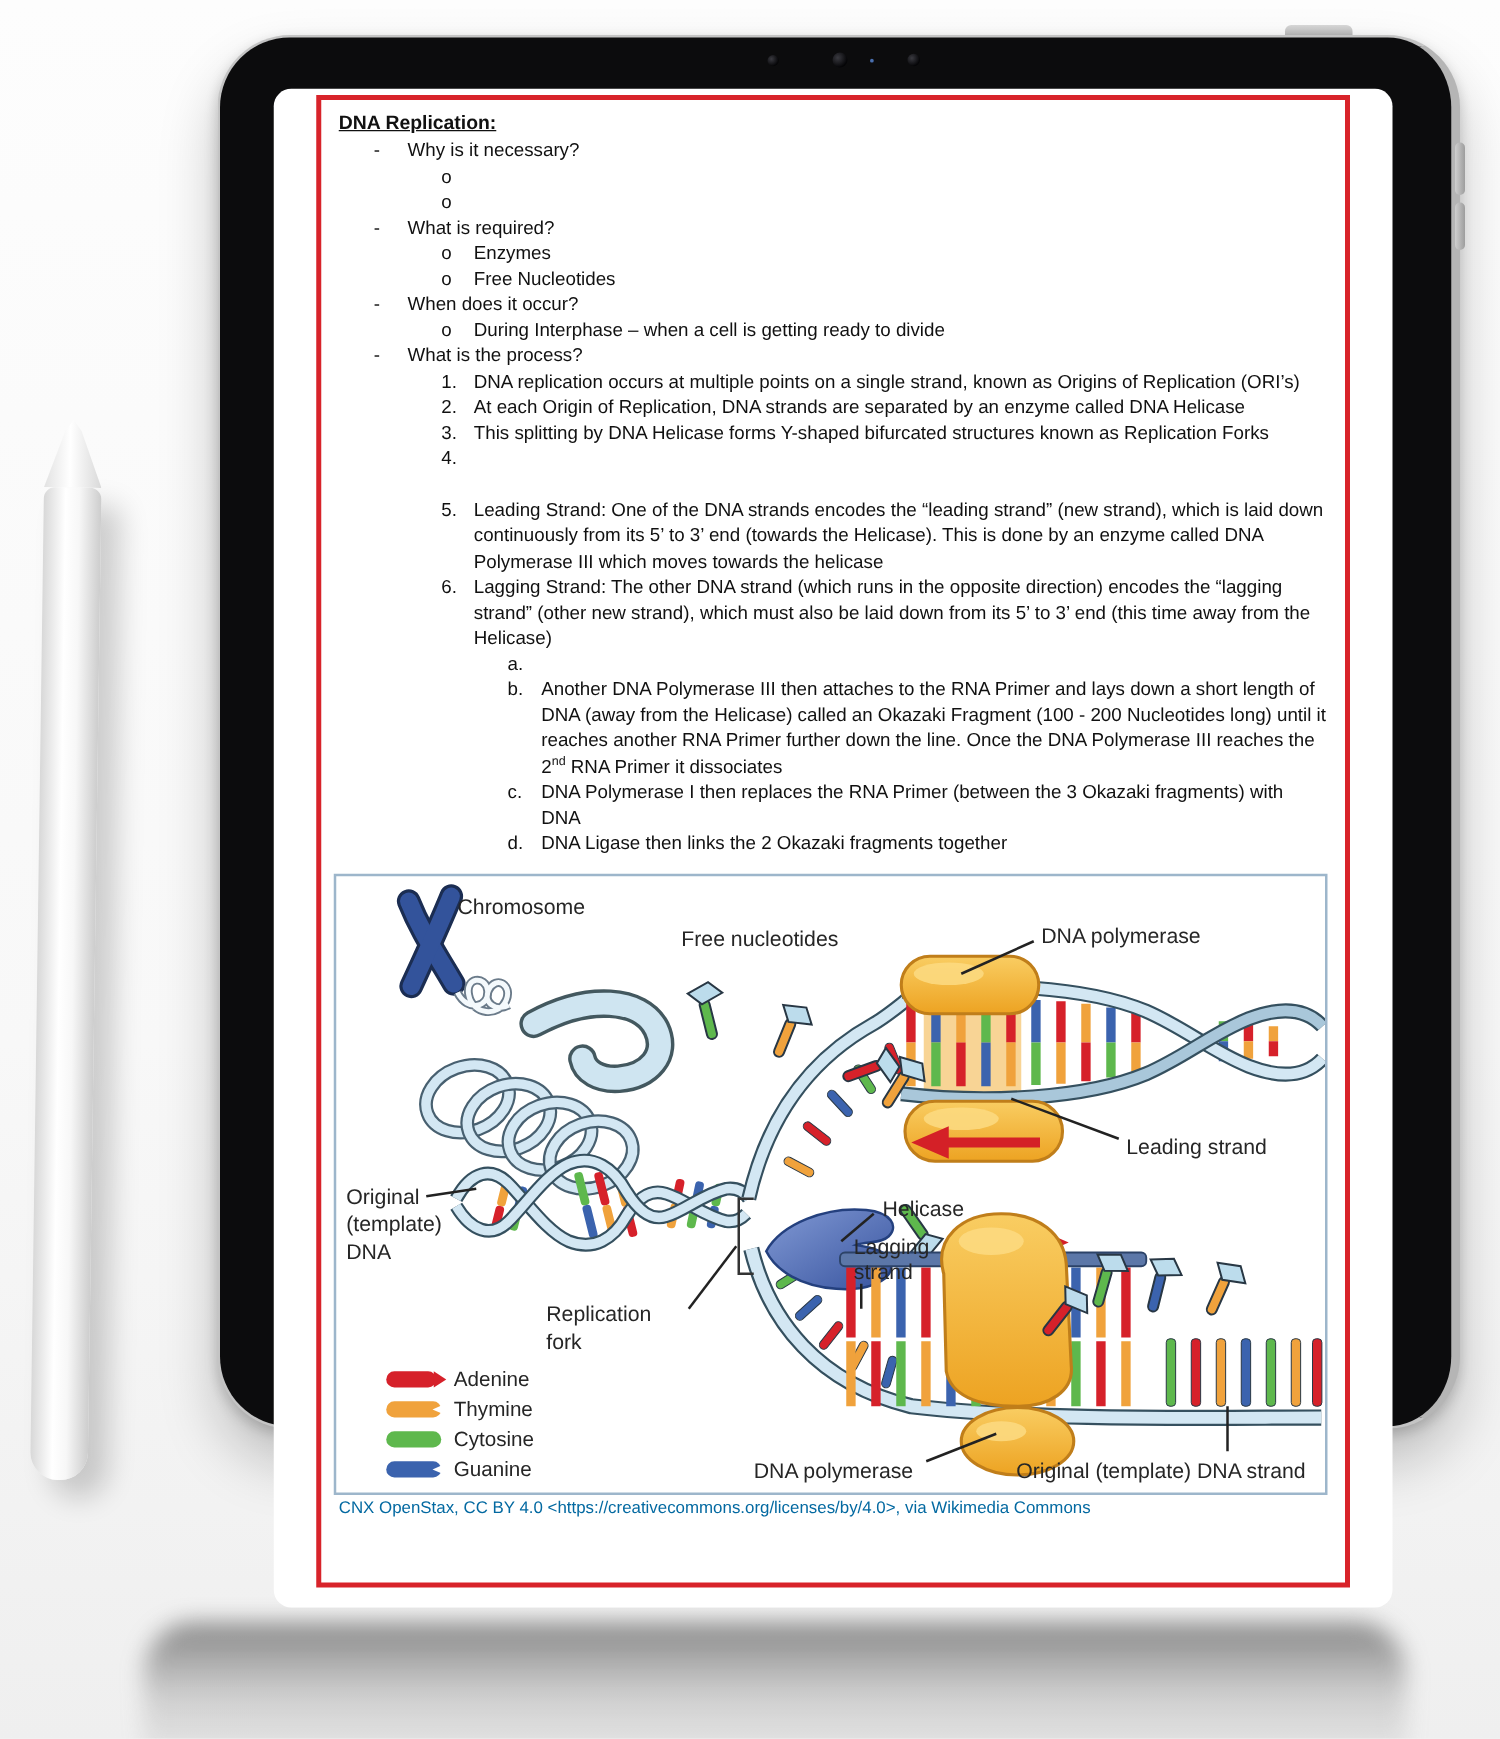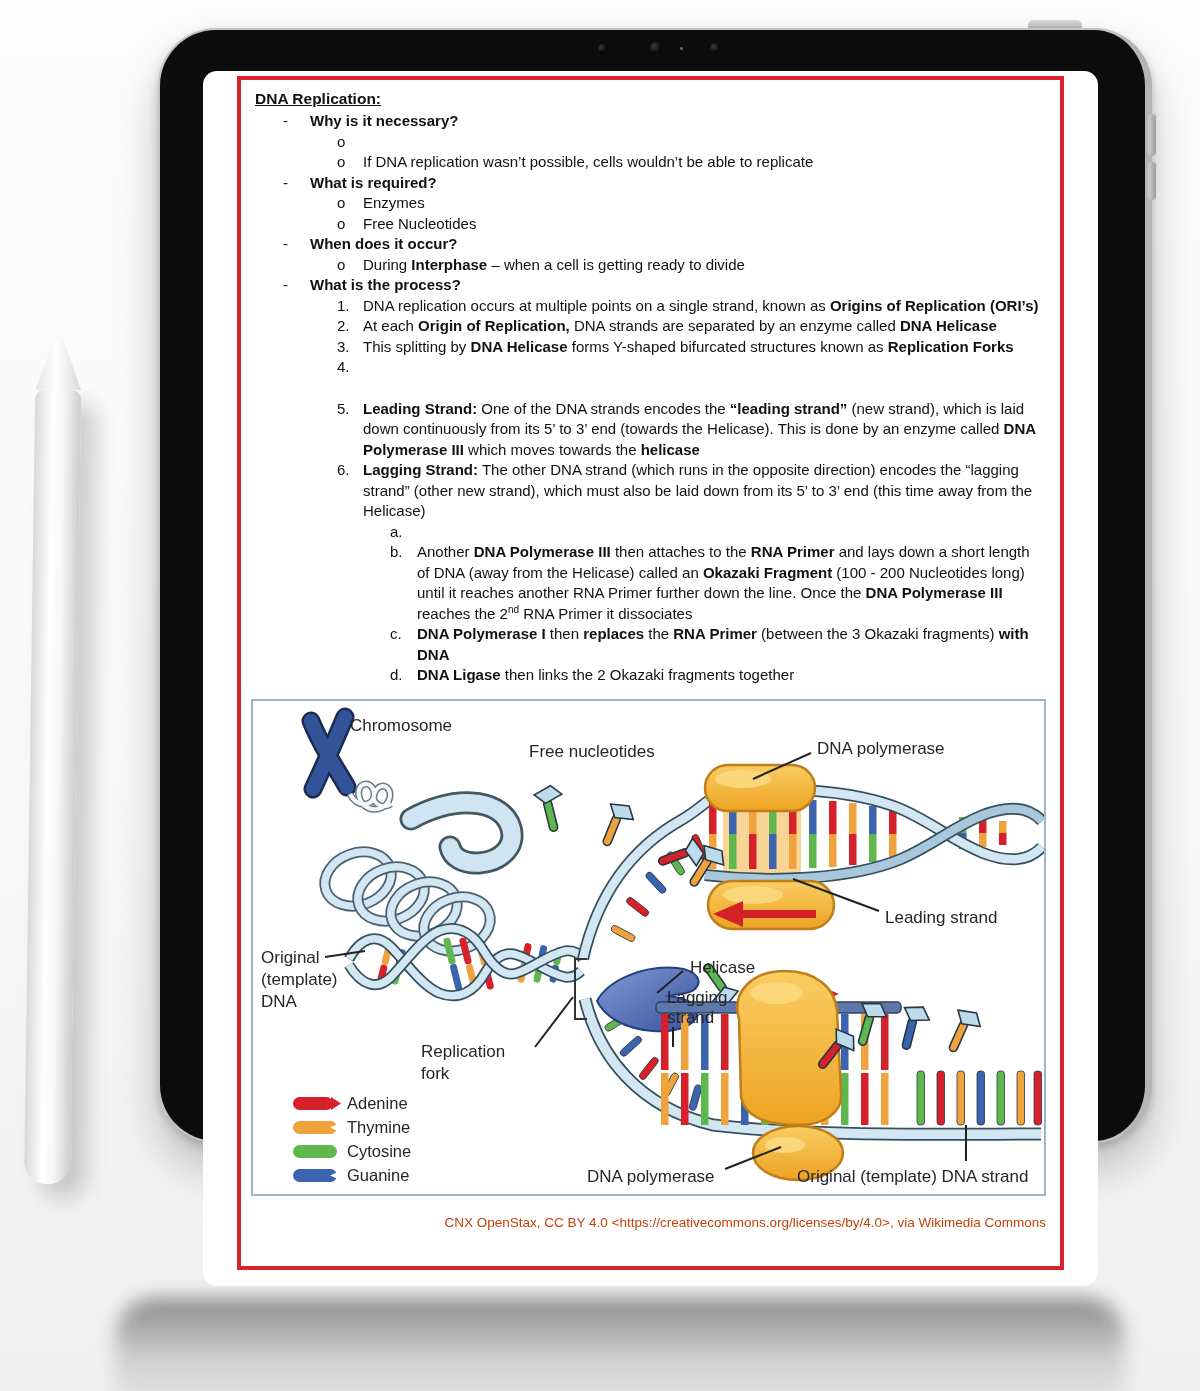--- a/index.html
+++ b/index.html
@@ -13,21 +13,21 @@
     clip-path:polygon(50% 0%,64% 16%,100% 100%,0% 100%,36% 16%);}
   .pencil .body{width:46px;height:794px;border-radius:9px 9px 22px 22px;
     background:linear-gradient(90deg,#d8d8d8,#ffffff 38%,#f7f7f7 62%,#cdcdcd);
     box-shadow:16px 14px 22px rgba(0,0,0,.18);}
   
   .tablet-shadow{position:absolute;left:115px;top:1298px;width:1010px;height:140px;border-radius:40px;
     background:linear-gradient(180deg,rgba(70,70,70,.62),rgba(125,125,125,.28) 42%,rgba(190,190,190,0) 88%);
     filter:blur(9px);}
   .power-button{position:absolute;left:1028px;top:20px;width:54px;height:14px;border-radius:5px;
     background:linear-gradient(180deg,#d9d9d9,#a9a9a9);}
-  .tablet{position:absolute;left:158px;top:28px;width:994px;height:1115px;border-radius:58px;
+  .tablet{position:absolute;left:174px;top:28px;width:994px;height:1115px;border-radius:58px;
     background:#0c0c0d;border:2px solid #c4c4c4;border-right-width:7px;border-right-color:#b5b5b5;
     box-shadow:0 26px 46px rgba(0,0,0,.22), 0 4px 10px rgba(0,0,0,.18);box-sizing:border-box;}
   .vol-btn{position:absolute;right:-11px;width:8px;border-radius:4px;
     background:linear-gradient(90deg,#cfcfcf,#9d9d9d);}
   .vol-btn.v1{top:84px;height:42px;} .vol-btn.v2{top:132px;height:38px;}
   .cam-dot{position:absolute;border-radius:50%;background:radial-gradient(circle at 35% 35%,#3a3a40,#050507 70%);}
   .cam-d1{left:438px;top:14px;width:9px;height:9px;}
   .cam-d2{left:490px;top:12px;width:12px;height:12px;}
   .cam-d3{left:550px;top:13px;width:10px;height:10px;}
   .cam-blue{position:absolute;left:520px;top:17px;width:3px;height:3px;border-radius:50%;background:#4a6fae;}
@@ -37,25 +37,25 @@
     background:#fff;box-sizing:border-box;padding:8px 8px 0 14px;overflow:hidden;color:#111;}
   .doc-title{font-size:15.5px;font-weight:bold;text-decoration:underline;line-height:21px;}
   .notes{font-size:15px;line-height:20.5px;margin-top:2px;}
   .line{display:flex;}
   .line.gap{margin-top:21px;}
   .line .marker{flex:none;}
   .line.lvl0{padding-left:28px;} .line.lvl0 .marker{width:27px;}
   .line.lvl1{padding-left:82px;} .line.lvl1 .marker{width:26px;}
   .line.lvl2{padding-left:135px;} .line.lvl2 .marker{width:27px;}
   .line .txt{flex:1;padding-right:6px;}
-  .b{font-weight:bold;}
+  .b{font-weight:normal;}
   sup{font-size:10px;line-height:0;}
   .diagram{margin:13px 0 0 -4px;padding:0;width:791px;}
   .diagram svg{display:block;border:2px solid #9db6cb;background:#fff;}
-  .caption{font-size:13.5px;margin-top:19px;width:791px;text-align:right;color:#c2410c;}
+  .caption{font-size:13.5px;margin-top:2px;width:791px;text-align:left;color:#0369a1;}
   svg text{font-family:"Liberation Sans",sans-serif;font-size:17px;fill:#262626;}
   svg text.lg{font-size:16.5px;}
 </style>
 </head>
 <body>
 
 <div class="stage">
 
   <div class="pencil">
     <div class="tip"></div>
@@ -79,21 +79,20 @@
         <div class="notes">
             <div class="line lvl0">
               <span class="marker">-</span>
               <span class="txt"><span class="b">Why is it necessary?</span></span>
             </div>
             <div class="line lvl1">
               <span class="marker">o</span>
             </div>
             <div class="line lvl1">
               <span class="marker">o</span>
-              <span class="txt"><span>If DNA replication wasn’t possible, cells wouldn’t be able to replicate</span></span>
             </div>
             <div class="line lvl0">
               <span class="marker">-</span>
               <span class="txt"><span class="b">What is required?</span></span>
             </div>
             <div class="line lvl1">
               <span class="marker">o</span>
               <span class="txt"><span>Enzymes</span></span>
             </div>
             <div class="line lvl1">

